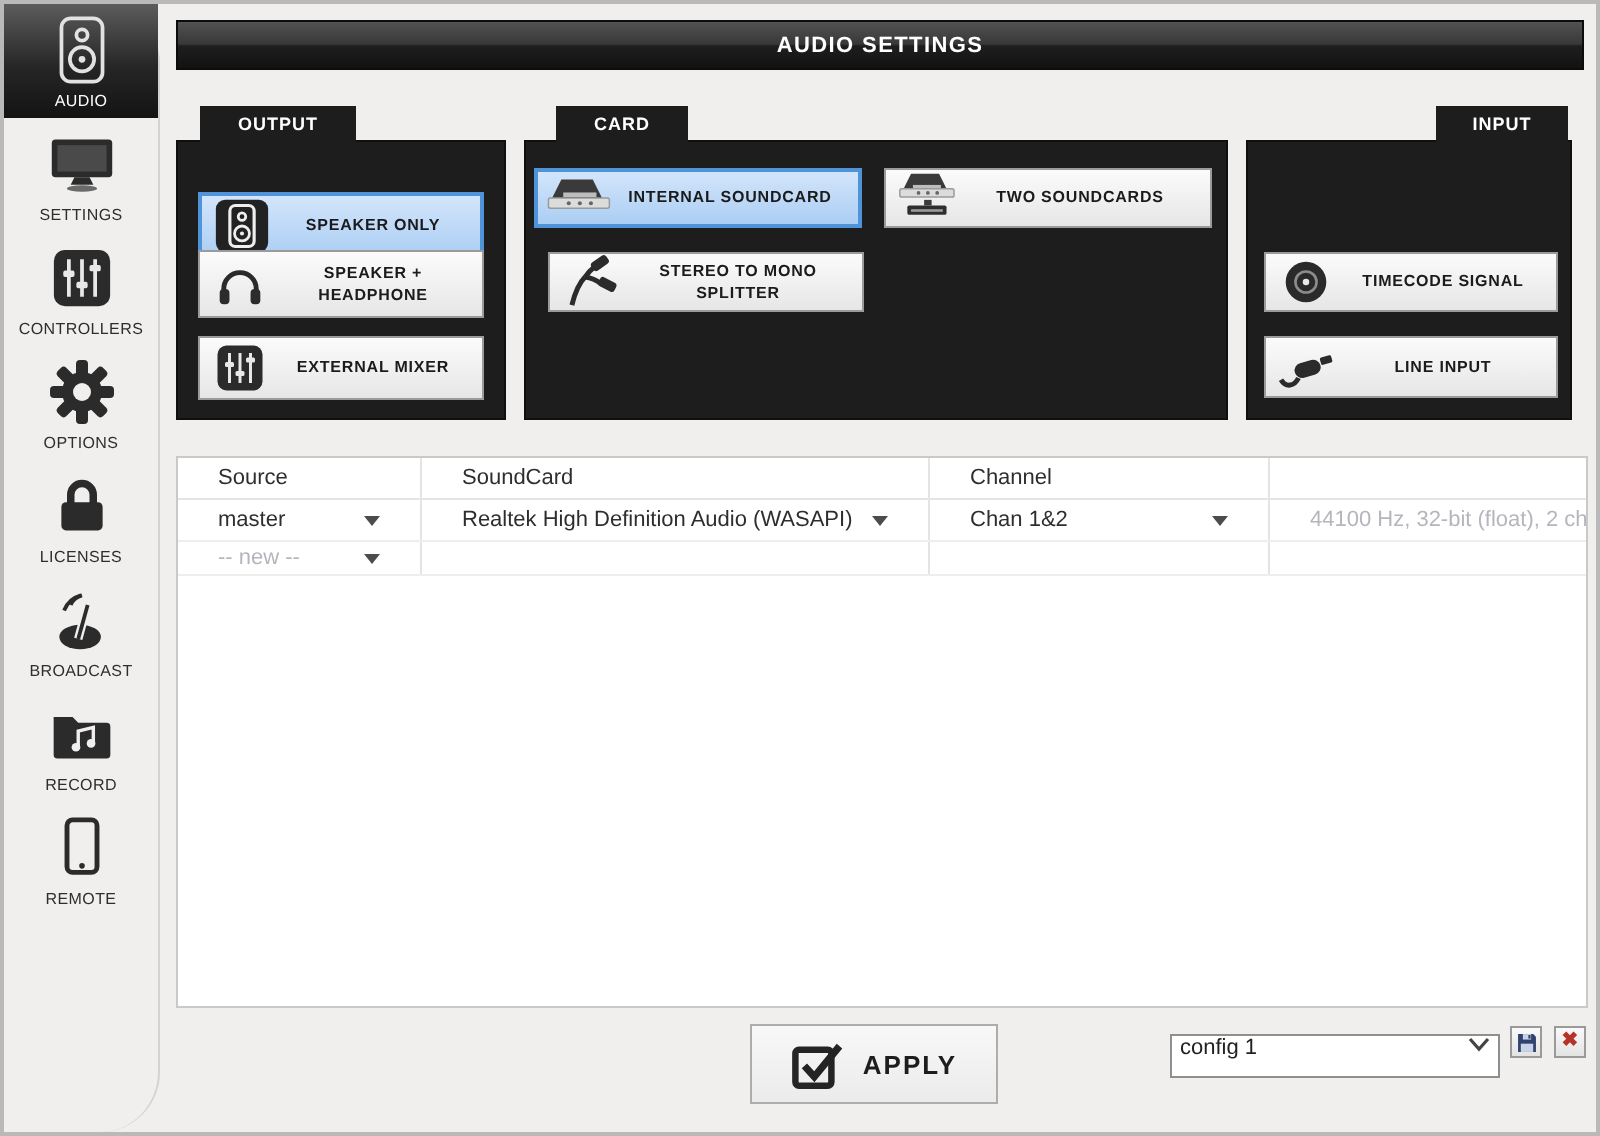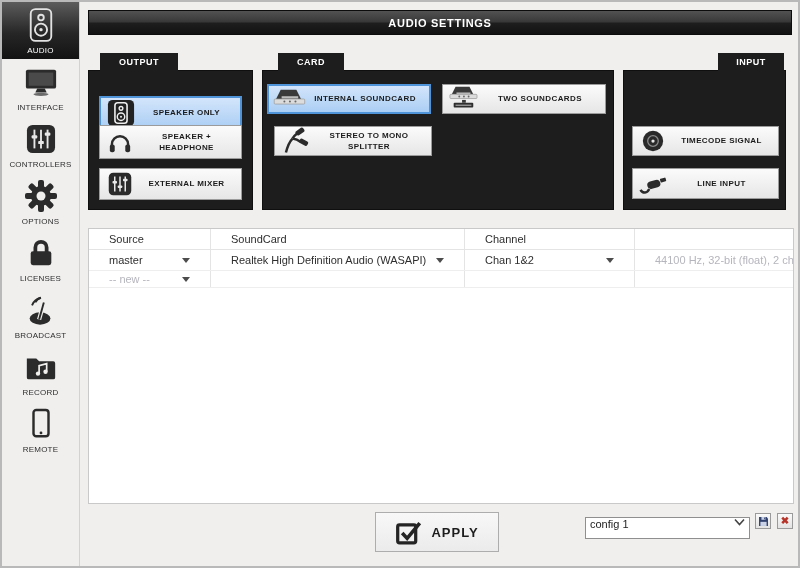--- a/index.html
+++ b/index.html
@@ -1,20 +1,20 @@
 <!DOCTYPE html>
 <html><head>
 <meta charset="utf-8">
 <style>
   html,body{margin:0;padding:0;width:800px;height:568px;overflow:hidden;background:#fff;
     font-family:"Liberation Sans",sans-serif;-webkit-font-smoothing:antialiased;}
   .window{position:absolute;inset:0;background:#f0efee;box-shadow:inset 0 0 0 2px #b9b9b9;}
 
   
-  .sidebar{position:absolute;left:2px;top:2px;width:77px;height:564px;border-right:1px solid #d2d2d2;background:#f0efee;}
+  .sidebar{position:absolute;left:2px;top:2px;width:77px;height:564px;border-right:1px solid #d2d2d2;background:#f0efee;border-radius:30px;}
   .side-item{height:57px;display:flex;flex-direction:column;align-items:center;justify-content:flex-end;
     padding-bottom:4px;box-sizing:border-box;cursor:pointer;}
   .side-item .sicon{display:flex;align-items:center;justify-content:center;height:38px;margin-bottom:2px;color:#2b2b2b;}
   .side-item .slabel{font-size:8px;color:#2e2e2e;letter-spacing:.2px;}
   .side-item.selected{background:linear-gradient(#5c5c5c,#262626 55%,#131313);}
   .side-item.selected .slabel{color:#fff;}
   .side-item.selected .sicon{color:#e2e2e2;}
   svg{display:block;}
 
   
@@ -102,21 +102,21 @@
 
     <div class="side-item">
       <span class="sicon">
         <svg width="34" height="30" viewBox="0 0 36 30">
           <rect x="2" y="2" width="32" height="20" rx="2" fill="currentColor"></rect>
           <rect x="5" y="5" width="26" height="14" fill="#4a4a4a"></rect>
           <path d="M14 22 h8 l2 4 h-12 z" fill="currentColor"></path>
           <ellipse cx="18" cy="28" rx="8" ry="1.7" fill="#6a6a6a"></ellipse>
         </svg>
       </span>
-      <span class="slabel">INTERFACE</span>
+      <span class="slabel">SETTINGS</span>
     </div>
 
     <div class="side-item">
       <span class="sicon">
         <svg width="30" height="30" viewBox="0 0 32 32">
           <rect x="1" y="1" width="30" height="30" rx="6" fill="currentColor"></rect>
           <line x1="9" y1="6" x2="9" y2="26" stroke="#e8e8e8" stroke-width="2"></line>
           <line x1="16" y1="6" x2="16" y2="26" stroke="#e8e8e8" stroke-width="2"></line>
           <line x1="23" y1="6" x2="23" y2="26" stroke="#e8e8e8" stroke-width="2"></line>
           <rect x="6" y="12" width="6" height="3.4" rx="1" fill="#e8e8e8"></rect>

